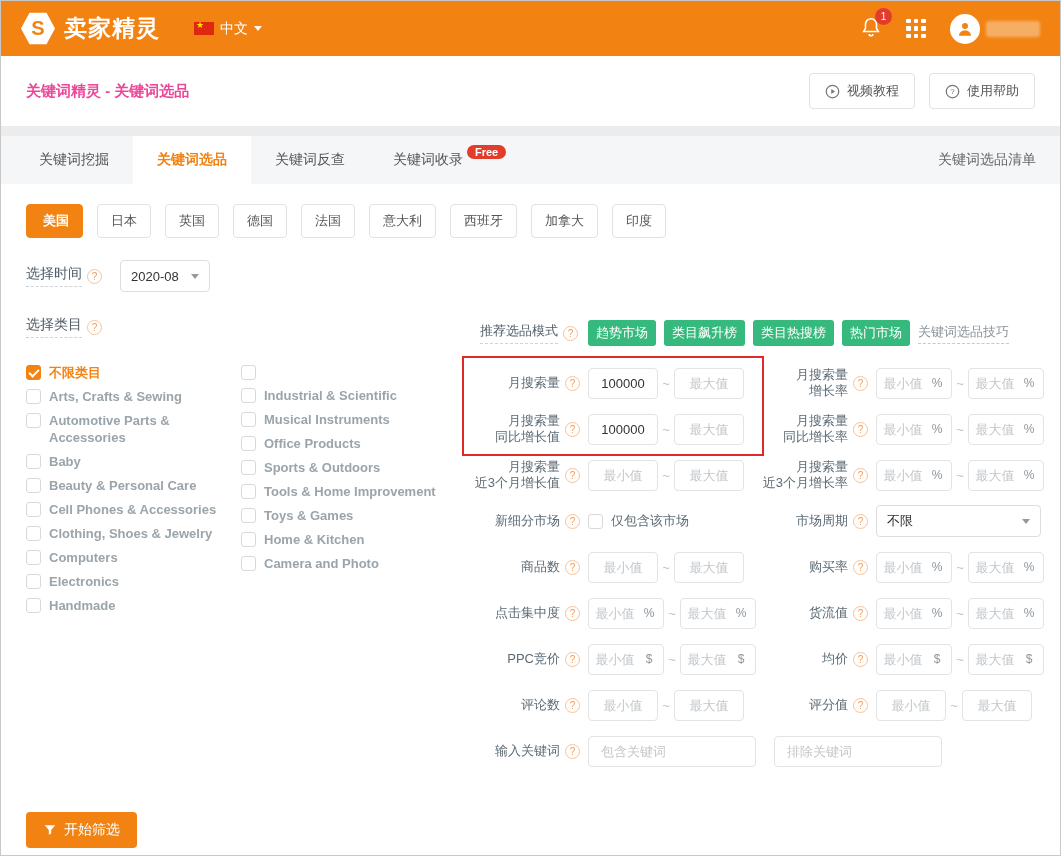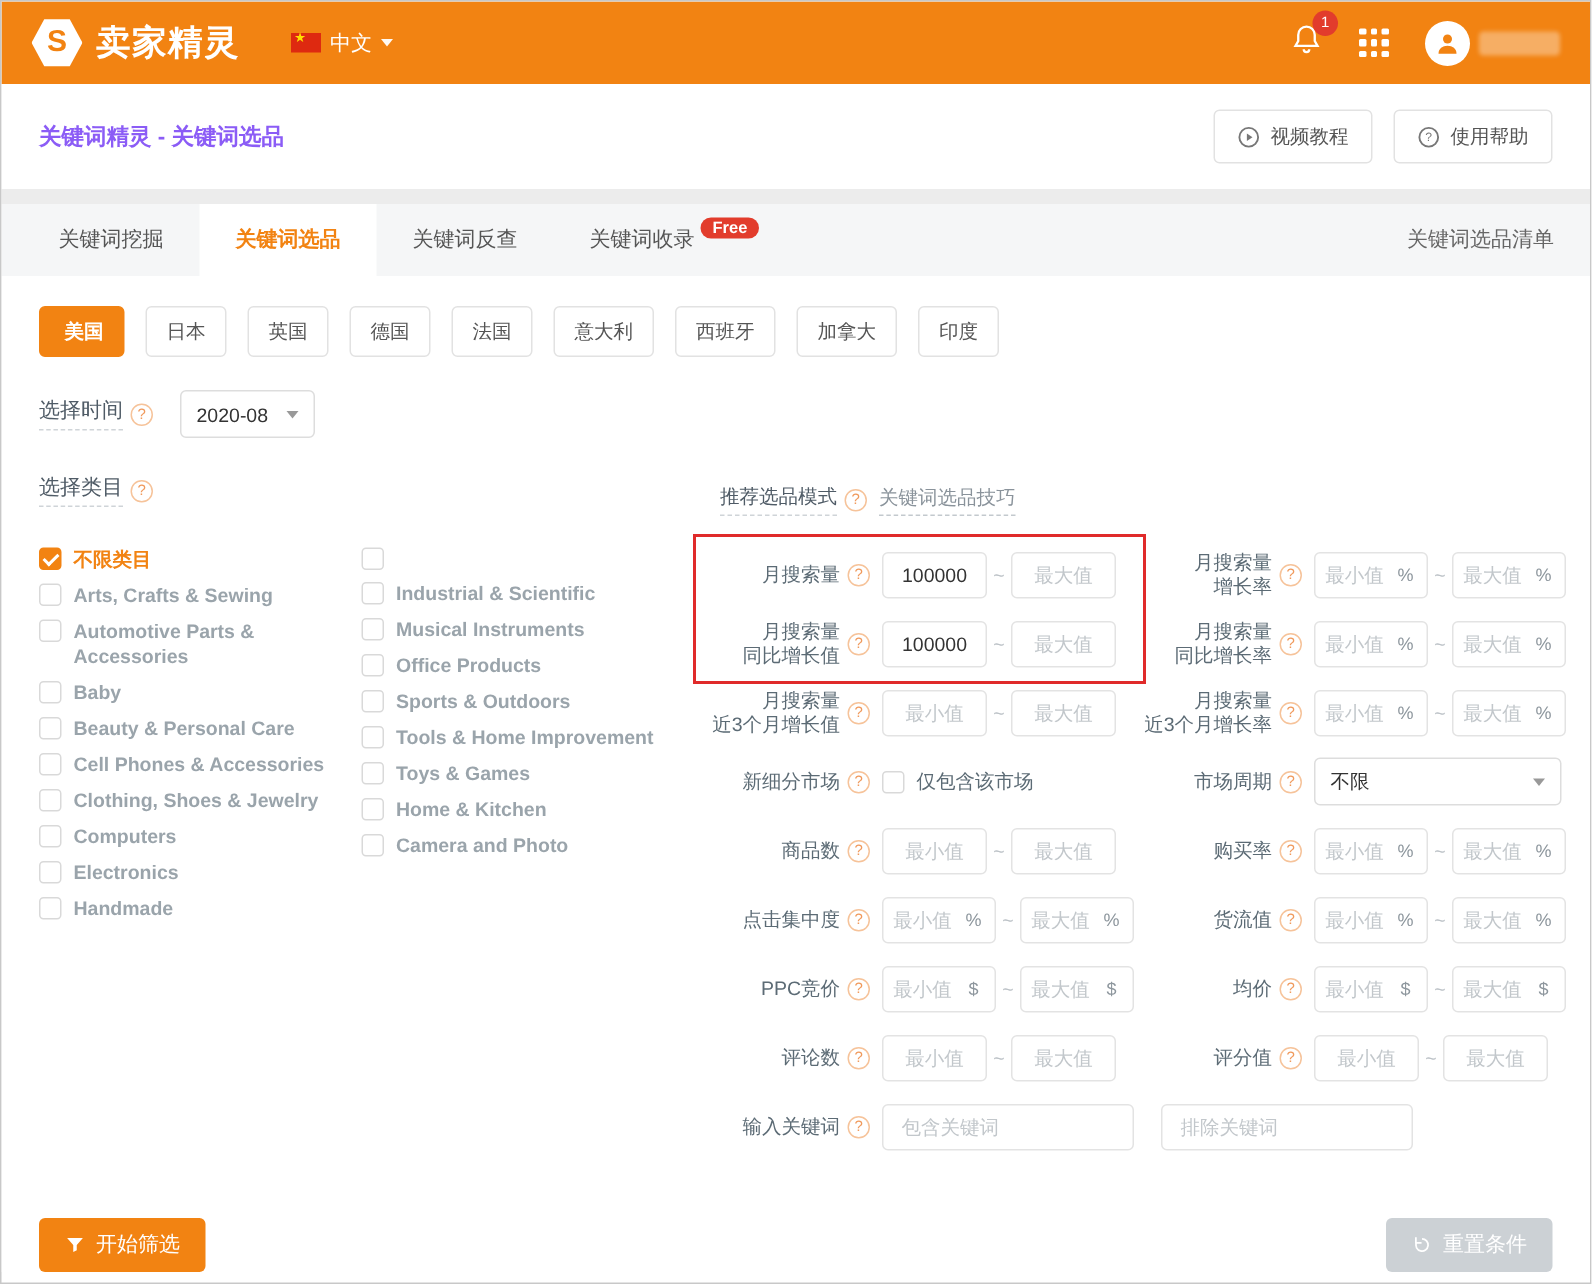--- a/index.html
+++ b/index.html
@@ -21,21 +21,21 @@
   .bell-wrap { position:relative; cursor:pointer; }
   .noti-badge { position:absolute; top:-8px; right:-10px; min-width:17px; height:17px; padding:0 4px; background:#e23c2c; color:#fff; border-radius:9px; font-size:10px; display:flex; align-items:center; justify-content:center; }
   .grid-icon { width:20px; height:20px; display:grid; grid-template-columns:repeat(3,1fr); grid-template-rows:repeat(3,1fr); gap:3px; cursor:pointer; }
   .grid-icon i { background:#fff; border-radius:1px; }
   .avatar-wrap { display:flex; align-items:center; gap:6px; cursor:pointer; }
   .avatar { width:30px; height:30px; border-radius:50%; background:#fff; display:flex; align-items:center; justify-content:center; }
   .user-blur { width:54px; height:16px; background:rgba(255,255,255,.35); border-radius:3px; filter:blur(1.5px); }
 
   
   .page-head { height:70px; background:#fff; display:flex; align-items:center; padding:0 25px; }
-  .page-title { font-size:15px; font-weight:bold; color:#8b5cf6; }
+  .page-title { font-size:15px; font-weight:bold; color:#ec4899; }
   .head-btns { margin-left:auto; display:flex; gap:14px; }
   .head-btn { display:flex; align-items:center; gap:7px; border:1px solid #e2e2e2; border-radius:4px; background:#fff; padding:8px 15px; font-size:13px; color:#555; cursor:pointer; }
   .gray-gap { height:10px; background:#ececec; }
 
   
   .tabstrip { background:#f5f6f7; display:flex; align-items:stretch; padding:0 14px; height:48px;justify-content:space-between; }
   .tab { display:flex; align-items:center; padding:0 24px; font-size:14px; color:#555; cursor:pointer; position:relative; }
   .tab.active { background:#fff; color:#f28312; font-weight:bold; }
   .free-badge { display:inline-block; margin-left:4px; transform:translateY(-8px); background:#e23c2c; color:#fff; font-size:11px; font-weight:bold; padding:1px 8px; border-radius:10px; }
   .tab-right { margin-left:auto; display:flex; align-items:center; font-size:14px; color:#666; cursor:pointer; padding-right:10px; }
@@ -92,21 +92,21 @@
   .sfx-span { width:20px; text-align:center; font-size:12px; color:#8d969d; }
   .tilde { width:16px; text-align:center; color:#bcc2c7; font-size:13px; flex:none; }
   .chk-ctrl { display:flex; align-items:center; gap:8px; font-size:13px; color:#5c6b75; cursor:pointer; }
   .mk-select { width:165px; }
   .tbox { width:168px; height:31px; border:1px solid #e3e3e3; border-radius:4px; background:#fff; display:flex; align-items:center; padding:0 10px; }
   .tbox input { border:none; outline:none; width:100%; font-size:13px; color:#333; background:transparent; font-family:inherit; }
   .tbox input::placeholder { color:#c2c7cb; }
   .red-box { position:absolute; left:6px; top:-4px; width:302px; height:100px; border:2px solid #e02a2a; pointer-events:none; }
 
   
-  .actions { display:flex; justify-content:space-between; gap:22px; margin-top:38px; }
+  .actions { display:flex; justify-content:flex-start; gap:46px; margin-top:38px; }
   .btn { display:flex; align-items:center; gap:7px; border:none; border-radius:4px; padding:9px 17px; font-size:14px; color:#fff; cursor:pointer; font-family:inherit; }
   .btn-start { background:#f28312; }
   .btn-reset { background:#ccd1d5; }
 </style>
 </head>
 <body>
 
 <div class="screen">
 
   <div class="topbar">
@@ -305,20 +305,26 @@
             </div>
           </div>
       </div>
 
       <div class="form-area">
         <div class="rec-row">
           <span class="rec-label-wrap">
             <span class="rec-label">推荐选品模式</span>
             <span class="help">?</span>
           </span>
+          <div class="badges" id="badges">
+              <span class="g-badge">趋势市场</span>
+              <span class="g-badge">类目飙升榜</span>
+              <span class="g-badge">类目热搜榜</span>
+              <span class="g-badge">热门市场</span>
+            </div>
           <span class="rec-link">关键词选品技巧</span>
         </div>
         <div class="form-rows" id="form-rows">
           <div class="red-box"></div>
         <div class="form-row">
               <div class="cell-mid">
                 <div class="lblock">
                   <div>月搜索量</div>
                 </div>
                 <span class="help">?</span>
@@ -611,22 +617,15 @@
       </div>
     </div>
 
     <div class="actions">
       <button class="btn btn-start">
         <svg width="14" height="14" viewBox="0 0 24 24">
             <path d="M3 4h18l-7 8v6l-4 2v-8z" fill="#fff"></path>
           </svg>
         <span>开始筛选</span>
       </button>
-      <button class="btn btn-reset">
-        <svg width="14" height="14" viewBox="0 0 24 24">
-            <path d="M12 5a7 7 0 1 1-6.6 4.6" fill="none" stroke="#fff" stroke-width="2"></path>
-            <path d="M5 3v6.5h6.5" fill="none" stroke="#fff" stroke-width="2"></path>
-          </svg>
-        <span>重置条件</span>
-      </button>
     </div>
   </div>
 </div>
 
 </body></html>

